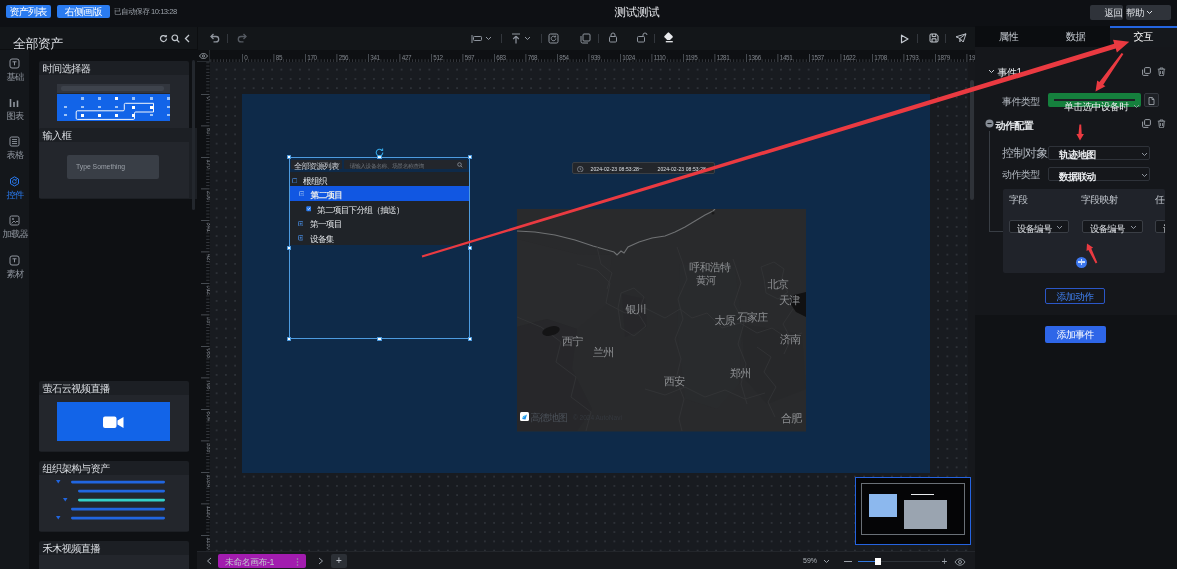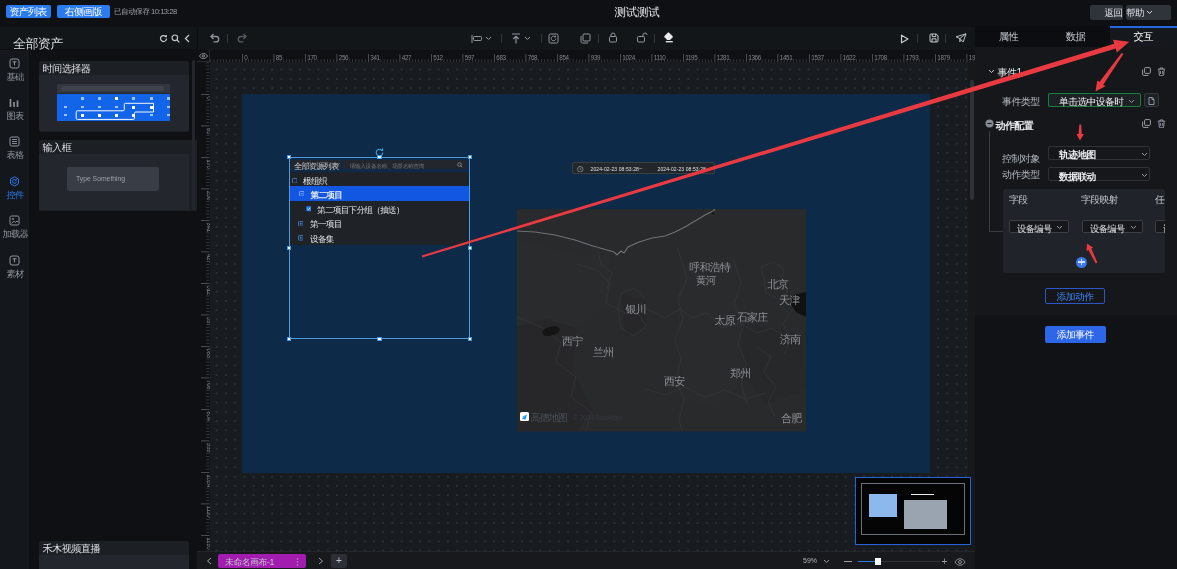--- a/index.html
+++ b/index.html
@@ -157,24 +157,49 @@
           <div class="abs" style="left:58px;top:19.8px;width:3px;height:3px;background:#fff"></div>
           <div class="abs" style="left:75px;top:19.8px;width:3px;height:3px;background:#fff"></div>
           <div class="abs" style="left:93px;top:19.8px;width:2.5px;height:2.5px;background:#9cc3f8"></div>
           <div class="abs" style="left:110px;top:19.8px;width:2.5px;height:2.5px;background:#9cc3f8"></div>
           <svg class="abs" style="left:0;top:0" width="113" height="26.5" viewBox="0 0 113 26.5">
             <path d="M96.5 9.3 L68.5 9.3 Q67.3 9.3 67.3 10.5 L67.3 15.6 Q67.3 16.8 66.1 16.8 L20.4 16.8 Q19.2 16.8 19.2 18 L19.2 24.2 Q19.2 25.4 20.4 25.4 L76.3 25.4 Q77.5 25.4 77.5 24.2 L77.5 19.2 Q77.5 18 78.7 18 L96.5 18 Z" stroke="#f4f7fb" stroke-width="1" fill="none"></path>
           </svg>
         </div>
       </div>
     </div>
-    <div class="abs" style="left:10px;top:90px;width:170px;height:71px;background:#1c1f24;border-radius:2px;overflow:hidden">
+    <div class="abs" style="left:10px;top:78px;width:170px;height:71px;background:#1c1f24;border-radius:2px;overflow:hidden">
       <div style="height:14px;line-height:15.5px;padding-left:3.5px;color:#dcdfe4;font-size:10.2px;letter-spacing:-0.6px;white-space:nowrap">输入框</div>
       <div style="position:absolute;left:0;top:14px;width:150px;height:56.5px;background:#23262c">
         <div class="abs" style="left:28px;top:13.5px;width:92px;height:23.5px;background:#393e46;border-radius:2px;color:#9aa0a8;font-size:6.8px;line-height:23px;padding-left:9px">Type Something</div>
+      </div>
+    </div>
+    <div class="abs" style="left:10px;top:331px;width:150px;height:71px;background:#1c1f24;border-radius:2px;overflow:hidden">
+      <div style="height:14px;line-height:15.5px;padding-left:3.5px;color:#dcdfe4;font-size:10.2px;letter-spacing:-0.6px;white-space:nowrap">萤石云视频直播</div>
+      <div style="position:absolute;left:0;top:14px;width:150px;height:56.5px;background:#23262c">
+        <div class="abs" style="left:18px;top:7.5px;width:113px;height:39px;background:#1264e8"></div>
+        <svg class="abs" style="left:64px;top:21px" width="22" height="13" viewBox="0 0 22 13">
+          <rect x="0" y="0.5" width="13.5" height="11.5" rx="2" fill="#fff"></rect>
+          <path d="M14.5 4.5L20.5 1v11l-6-3.5z" fill="#fff"></path>
+        </svg>
+      </div>
+    </div>
+    <div class="abs" style="left:10px;top:411px;width:150px;height:71px;background:#1c1f24;border-radius:2px;overflow:hidden">
+      <div style="height:14px;line-height:15.5px;padding-left:3.5px;color:#dcdfe4;font-size:10.2px;letter-spacing:-0.6px;white-space:nowrap">组织架构与资产</div>
+      <div style="position:absolute;left:0;top:14px;width:150px;height:56.5px;background:#23262c">
+        <svg style="position:absolute;left:14px;top:5px" width="130" height="42" viewBox="0 0 130 42">
+          <path d="M3 0l4.5 0l-2.25 3.6z" fill="#2166e0"></path>
+          <rect x="18" y="0.8" width="94" height="2.6" rx="1.3" fill="#2166e0"></rect>
+          <rect x="25" y="9.8" width="87" height="2.6" rx="1.3" fill="#2166e0"></rect>
+          <path d="M10 18l4.5 0l-2.25 3.6z" fill="#2166e0"></path>
+          <rect x="25" y="18.8" width="87" height="2.6" rx="1.3" fill="#35d0c8"></rect>
+          <rect x="18" y="27.8" width="94" height="2.6" rx="1.3" fill="#2166e0"></rect>
+          <path d="M3 36l4.5 0l-2.25 3.6z" fill="#2166e0"></path>
+          <rect x="18" y="36.8" width="94" height="2.6" rx="1.3" fill="#2166e0"></rect>
+        </svg>
       </div>
     </div>
     <div class="abs" style="left:10px;top:491px;width:150px;height:71px;background:#1c1f24;border-radius:2px;overflow:hidden">
       <div style="height:14px;line-height:15.5px;padding-left:3.5px;color:#dcdfe4;font-size:10.2px;letter-spacing:-0.6px;white-space:nowrap">禾木视频直播</div>
       <div style="position:absolute;left:0;top:14px;width:150px;height:56.5px;background:#23262c"></div>
     </div>
     <div class="abs" style="left:162.5px;top:10px;width:3.5px;height:150px;background:#23272d;border-radius:2px"></div>
   </div>
 <div class="abs" style="left:197px;top:49.5px;width:778px;height:501.5px;background:#0e1013;overflow:hidden">
     <div class="abs" style="left:12.5px;top:12.5px;width:758px;height:489px;background:#181b20;background-image:radial-gradient(circle,#2d3137 0.7px,rgba(0,0,0,0) 0.95px);background-size:9.25px 9.25px;background-position:2px 3px"></div>
@@ -776,21 +801,21 @@
     </svg>
     <div class="abs" style="left:22.5px;top:19px;color:#e4e7ea;font-size:10px;letter-spacing:-0.5px;white-space:nowrap">事件1</div>
     <svg class="abs" style="left:167px;top:19.5px" width="9" height="9" viewBox="0 0 9 9">
       <rect x="2.6" y="0.6" width="5.8" height="5.8" rx="1" stroke="#a8aeb6" stroke-width="0.9" fill="none"></rect>
       <path d="M6.4 8.4H1.6a1 1 0 0 1-1-1V2.6" stroke="#a8aeb6" stroke-width="0.9" fill="none"></path>
     </svg>
     <svg class="abs" style="left:182px;top:19.5px" width="9" height="9" viewBox="0 0 9 9">
       <path d="M0.8 2.2h7.4M3 2V1h3v1M1.8 2.5l0.5 5.5a0.8 0.8 0 0 0 0.8 0.7h2.8a0.8 0.8 0 0 0 0.8-0.7l0.5-5.5M3.4 4v3M5.6 4v3" stroke="#a8aeb6" stroke-width="0.8" fill="none"></path>
     </svg>
     <div class="abs" style="left:27px;top:47.5px;color:#b0b6be;font-size:10px;letter-spacing:-0.6px;white-space:nowrap">事件类型</div>
-    <div class="abs" style="left:73px;top:45.5px;width:93px;height:14px;background:#1d2025;border:1px solid #15803d;border-radius:2px">
+    <div class="abs" style="left:73px;top:45.5px;width:93px;height:14px;background:#1d2025;border:6px solid #15803d;border-radius:2px">
       <div class="abs" style="left:10px;top:2.5px;color:#eceef1;font-size:9.8px;letter-spacing:-0.6px;white-space:nowrap">单击选中设备时</div>
       <svg class="abs" style="left:79px;top:5px" width="7" height="5" viewBox="0 0 7 5">
         <path d="M1 1l2.5 2.5L6 1" stroke="#8f959e" stroke-width="1" fill="none"></path>
       </svg>
     </div>
     <div class="abs" style="left:168.5px;top:46px;width:15px;height:13.5px;background:#1d2025;border:1px solid #34383f;border-radius:2px">
       <svg class="abs" style="left:3.5px;top:2.5px" width="7" height="8" viewBox="0 0 7 8">
         <path d="M1 0.5h3.2L6 2.3V7.5H1z" stroke="#a8aeb6" stroke-width="0.8" fill="none"></path>
         <path d="M4 0.5v2h2" stroke="#a8aeb6" stroke-width="0.8" fill="none"></path>
       </svg>
@@ -802,21 +827,21 @@
     <div class="abs" style="left:20.5px;top:71.5px;color:#e4e7ea;font-size:10px;letter-spacing:-0.6px;white-space:nowrap;font-weight:600">动作配置</div>
     <svg class="abs" style="left:167px;top:72px" width="9" height="9" viewBox="0 0 9 9">
       <rect x="2.6" y="0.6" width="5.8" height="5.8" rx="1" stroke="#a8aeb6" stroke-width="0.9" fill="none"></rect>
       <path d="M6.4 8.4H1.6a1 1 0 0 1-1-1V2.6" stroke="#a8aeb6" stroke-width="0.9" fill="none"></path>
     </svg>
     <svg class="abs" style="left:182px;top:72px" width="9" height="9" viewBox="0 0 9 9">
       <path d="M0.8 2.2h7.4M3 2V1h3v1M1.8 2.5l0.5 5.5a0.8 0.8 0 0 0 0.8 0.7h2.8a0.8 0.8 0 0 0 0.8-0.7l0.5-5.5M3.4 4v3M5.6 4v3" stroke="#a8aeb6" stroke-width="0.8" fill="none"></path>
     </svg>
     <div class="abs" style="left:13.5px;top:84px;width:1px;height:99.5px;background:#383d44"></div>
     <div class="abs" style="left:13.5px;top:183.5px;width:14px;height:1px;background:#383d44"></div>
-    <div class="abs" style="left:27px;top:105px;color:#b0b6be;font-size:10px;letter-spacing:-0.6px;white-space:nowrap">控制对象</div>
+    <div class="abs" style="left:27px;top:98px;color:#b0b6be;font-size:12px;letter-spacing:-0.6px;white-space:nowrap">控制对象</div>
     <div class="abs" style="left:73px;top:98.5px;width:102px;height:14px;background:#15171b;border:1px solid #2e3239;border-radius:2px">
       <div class="abs" style="left:10px;top:2.5px;color:#eceef1;font-size:9.8px;letter-spacing:-0.6px;white-space:nowrap;font-weight:600">轨迹地图</div>
       <svg class="abs" style="left:92px;top:5px" width="7" height="5" viewBox="0 0 7 5">
         <path d="M1 1l2.5 2.5L6 1" stroke="#8f959e" stroke-width="1" fill="none"></path>
       </svg>
     </div>
     <div class="abs" style="left:27px;top:120.5px;color:#b0b6be;font-size:10px;letter-spacing:-0.6px;white-space:nowrap">动作类型</div>
     <div class="abs" style="left:73px;top:120px;width:102px;height:14px;background:#15171b;border:1px solid #2e3239;border-radius:2px">
       <div class="abs" style="left:10px;top:2.5px;color:#eceef1;font-size:9.8px;letter-spacing:-0.6px;white-space:nowrap;font-weight:600">数据联动</div>
       <svg class="abs" style="left:92px;top:5px" width="7" height="5" viewBox="0 0 7 5">

